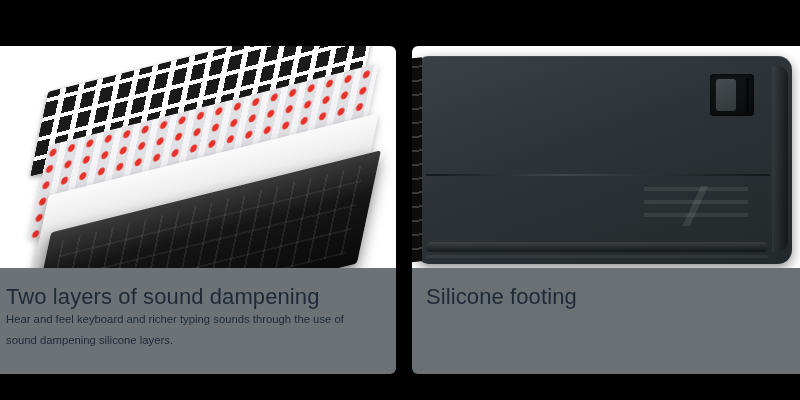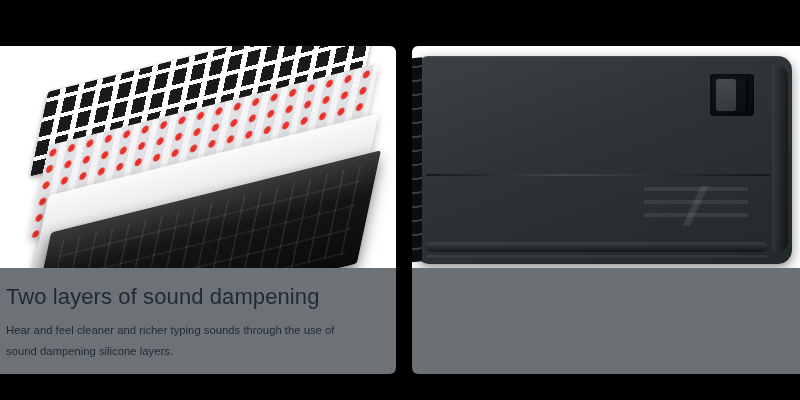--- a/index.html
+++ b/index.html
@@ -229,21 +229,21 @@
     background: #6c7276;
     padding: 16px 14px 12px 14px;
   }
 
   .caption-title {
     color: #1f2937;
     font-size: 22px;
     font-weight: 400;
     letter-spacing: .1px;
     line-height: 1.15;
-    margin-bottom: 11px;
+    margin-bottom: 0;
   }
 
   .caption-body {
     color: #1f2937;
     font-size: 11.3px;
     font-weight: 400;
     line-height: 1.82;
     max-width: 360px;
   }
 
@@ -264,37 +264,38 @@
         </div>
         <div class="layer layer-pcb"></div>
         <div class="layer layer-case">
           <div class="case-ribs"></div>
         </div>
       </div>
     </div>
 
     <div class="caption">
       <div class="caption-title">Two layers of sound dampening</div>
-      <div class="caption-body">Hear and feel cleaner and richer typing sounds through the use of sound dampening silicone layers.</div>
+      <div class="caption-body">Hear and feel keyboard and richer typing sounds through the use of sound dampening silicone layers.</div>
     </div>
 
   </div>
 
   <div class="card card-right">
 
     <div class="media media-right">
       <div class="kb-bottom">
         <div class="kb-side"></div>
         <div class="kb-foot"></div>
         <div class="kb-seam"></div>
         <div class="kb-logo"></div>
         <div class="kb-bevel"></div>
         <div class="kb-lip"></div>
         <div class="kb-lip2"></div>
       </div>
     </div>
 
     <div class="caption">
+      <div class="caption-title">Silicone footing</div>
     </div>
 
   </div>
 
 </div>
 
 </body></html>

